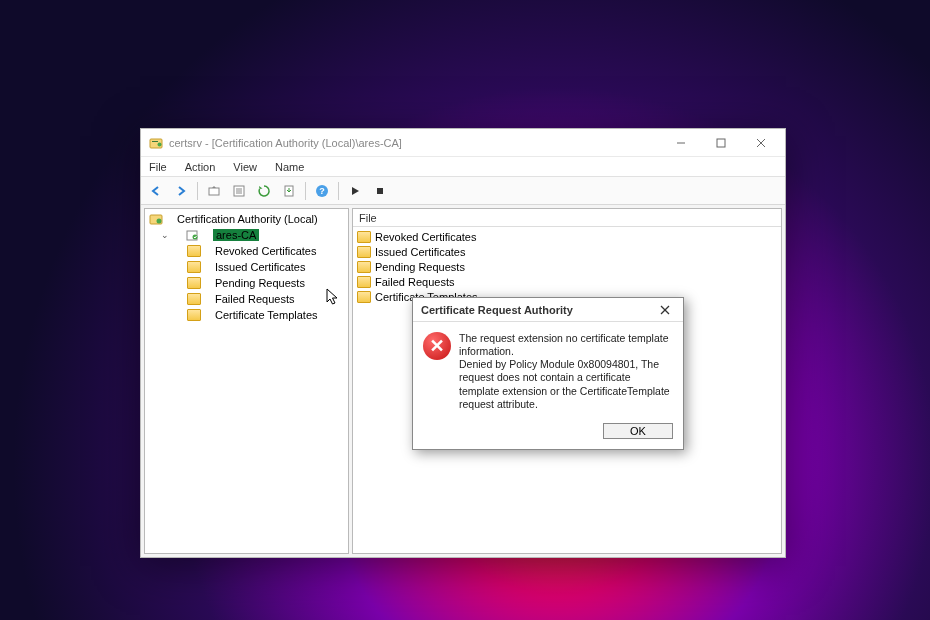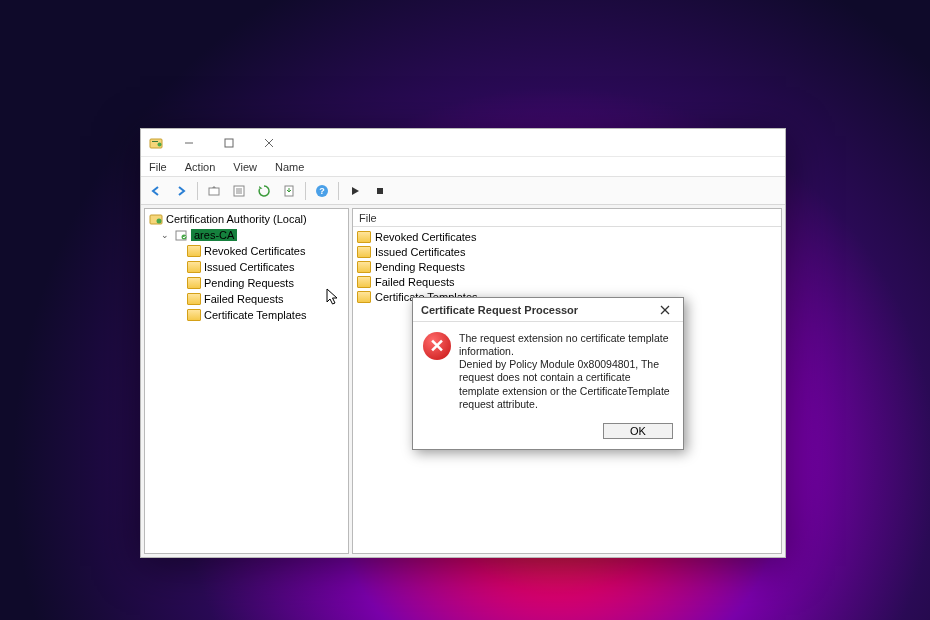--- a/index.html
+++ b/index.html
@@ -84,21 +84,21 @@
 }
 .tree-pane { width: 205px; }
 .list-pane { flex: 1; }
 .tree {
   padding: 2px;
 }
 .tree-row {
   display: flex;
   align-items: center;
   height: 16px;
-  gap: 3px;
+  gap: 14px;
   padding-left: 2px;
   white-space: nowrap;
 }
 .tree-indent-1 { padding-left: 14px; }
 .tree-indent-2 { padding-left: 40px; }
 .tree-toggle { width: 10px; font-size: 9px; color: #555; }
 .folder-icon {
   width: 14px; height: 12px;
   background: linear-gradient(#ffe49a,#f5c94b);
   border: 1px solid #d4a017;
@@ -197,20 +197,21 @@
 
 <div class="main-window">
   <div class="titlebar">
     <span class="app-icon">
       <svg width="14" height="14" viewBox="0 0 14 14">
           <rect x="1" y="3" width="12" height="9" rx="1" fill="#f5d67a" stroke="#c8a030"></rect>
           <rect x="3" y="5" width="6" height="1" fill="#3a7a3a"></rect>
           <circle cx="10.5" cy="8.5" r="2" fill="#4aa84a"></circle>
         </svg>
     </span>
+    <span class="title">certsrv - [Certification Authority (Local)\ares-CA]</span>
     <div class="win-controls">
       <div class="win-btn">
           <svg width="10" height="10">
             <line x1="1" y1="5" x2="9" y2="5" stroke="#666" stroke-width="1"></line>
           </svg>
         </div>
       <div class="win-btn">
           <svg width="10" height="10">
             <rect x="1" y="1" width="8" height="8" fill="none" stroke="#666" stroke-width="1"></rect>
           </svg>
@@ -361,21 +362,21 @@
     </div>
   </div>
 </div>
 
 <svg class="cursor-img" width="14" height="18" style="left:326px; top:288px;">
   <path d="M1 1 L1 14 L4 11 L6.5 16 L9 15 L6.5 10 L11 10 Z" fill="#fff" stroke="#000" stroke-width="1"></path>
 </svg>
 
 <div class="dialog">
   <div class="dlg-titlebar">
-    <span>Certificate Request Processor</span>
+    <span>Certificate Request Authority</span>
     <span class="spacer"></span>
     <div class="dlg-close">
         <svg width="10" height="10">
           <line x1="1" y1="1" x2="9" y2="9" stroke="#333" stroke-width="1.2"></line>
           <line x1="9" y1="1" x2="1" y2="9" stroke="#333" stroke-width="1.2"></line>
         </svg>
       </div>
   </div>
   <div class="dlg-body">
     <div class="err-icon">✕</div>

